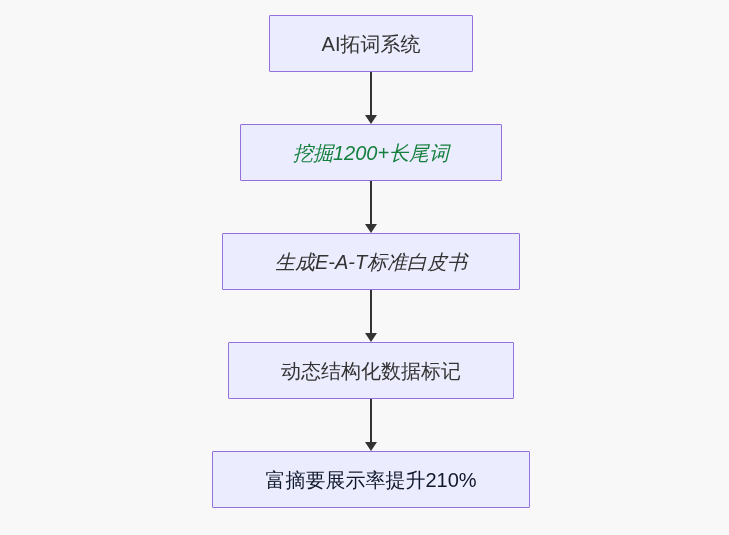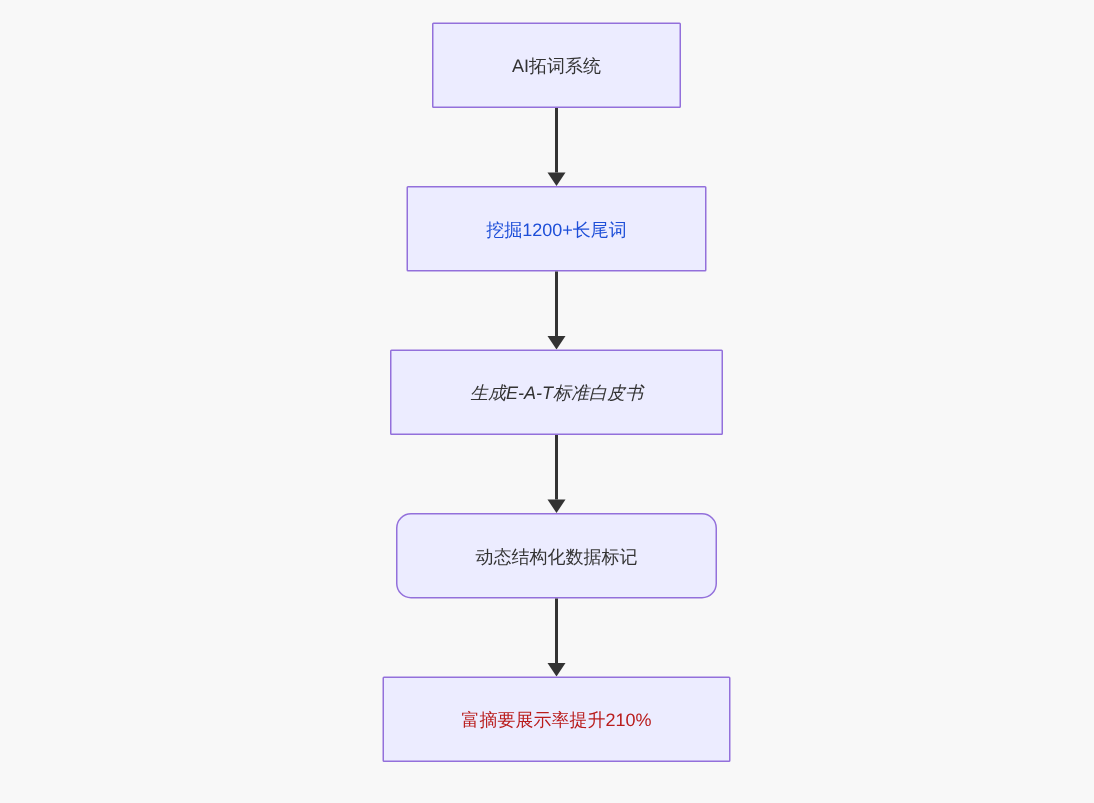--- a/index.html
+++ b/index.html
@@ -29,21 +29,21 @@
   .node {
     box-sizing: border-box;
     height: 57px;
     padding: 0 52px;
     display: inline-flex;
     align-items: center;
     justify-content: center;
     white-space: nowrap;
     border: 1px solid;
     border-radius: 1px;
-    font-size: 12px;
+    font-size: 20px;
     line-height: 1;
     flex: 0 0 auto;
   }
   .edge {
     width: 14px;
     height: 52px;
     display: flex;
     flex-direction: column;
     align-items: center;
     flex: 0 0 auto;
@@ -69,45 +69,45 @@
 
     <div class="node" style="background: rgb(236, 236, 255); border-color: rgb(147, 112, 219); color: rgb(51, 51, 51);">
       <span>AI拓词系统</span>
     </div>
 
     <div class="edge">
       <div class="shaft" style="background: rgb(51, 51, 51);"></div>
       <div class="head" style="border-top-color: rgb(51, 51, 51);"></div>
     </div>
 
-    <div class="node" style="background: rgb(236, 236, 255); border-color: rgb(147, 112, 219); color: #1d4ed8;">
+    <div class="node" style="background: rgb(236, 236, 255); border-color: rgb(147, 112, 219); color: #15803d; font-style: italic;">
       <span>挖掘1200+长尾词</span>
     </div>
 
     <div class="edge">
       <div class="shaft" style="background: rgb(51, 51, 51);"></div>
       <div class="head" style="border-top-color: rgb(51, 51, 51);"></div>
     </div>
 
     <div class="node" style="background: rgb(236, 236, 255); border-color: rgb(147, 112, 219); color: rgb(51, 51, 51); font-style: italic;">
       <span>生成E-A-T标准白皮书</span>
     </div>
 
     <div class="edge">
       <div class="shaft" style="background: rgb(51, 51, 51);"></div>
       <div class="head" style="border-top-color: rgb(51, 51, 51);"></div>
     </div>
 
-    <div class="node" style="background: rgb(236, 236, 255); border-color: rgb(147, 112, 219); color: rgb(51, 51, 51); border-radius: 10px;">
+    <div class="node" style="background: rgb(236, 236, 255); border-color: rgb(147, 112, 219); color: rgb(51, 51, 51);">
       <span>动态结构化数据标记</span>
     </div>
 
     <div class="edge">
       <div class="shaft" style="background: rgb(51, 51, 51);"></div>
       <div class="head" style="border-top-color: rgb(51, 51, 51);"></div>
     </div>
 
-    <div class="node" style="background: rgb(236, 236, 255); border-color: rgb(147, 112, 219); color: #b91c1c;">
+    <div class="node" style="background: rgb(236, 236, 255); border-color: rgb(147, 112, 219); color: #0f172a;">
       <span>富摘要展示率提升210%</span>
     </div>
 
   </div>
 </div>
 
 </body></html>

